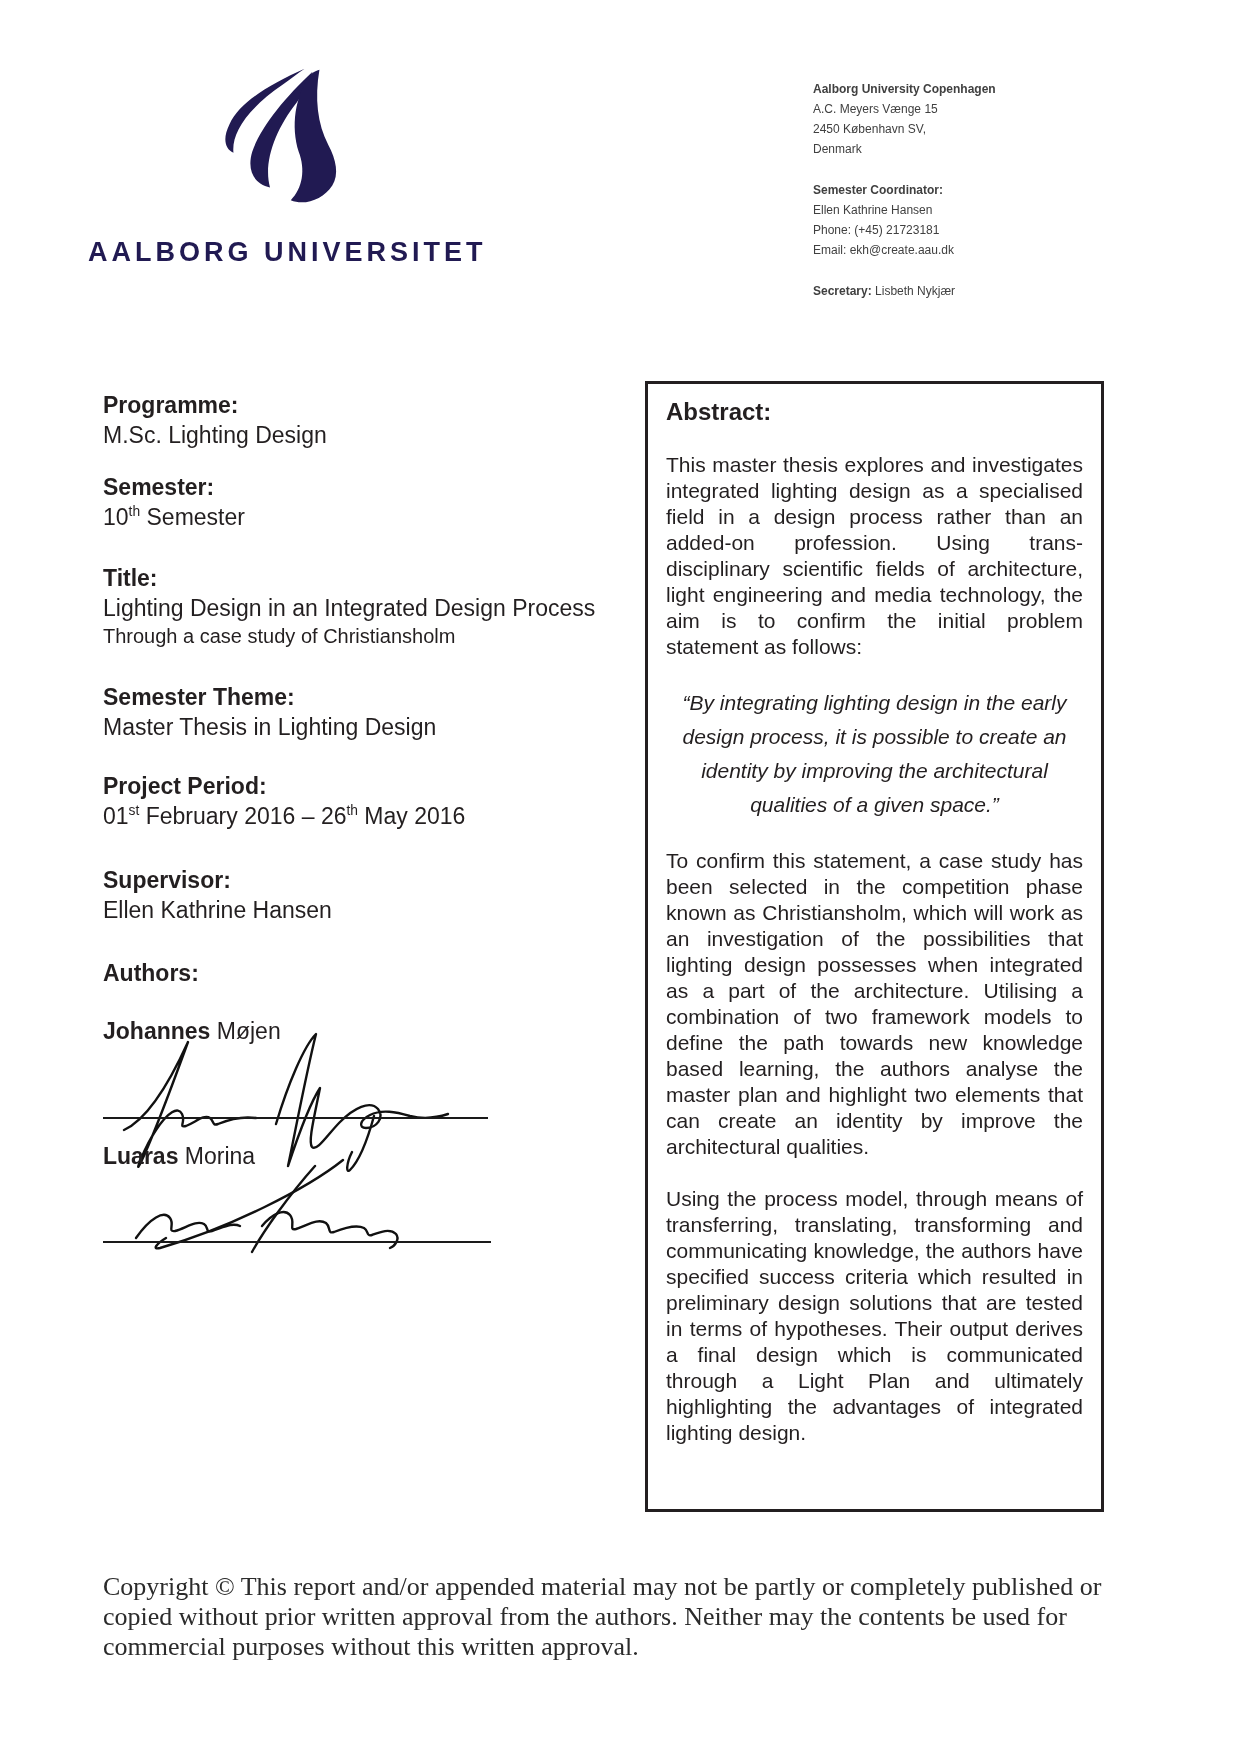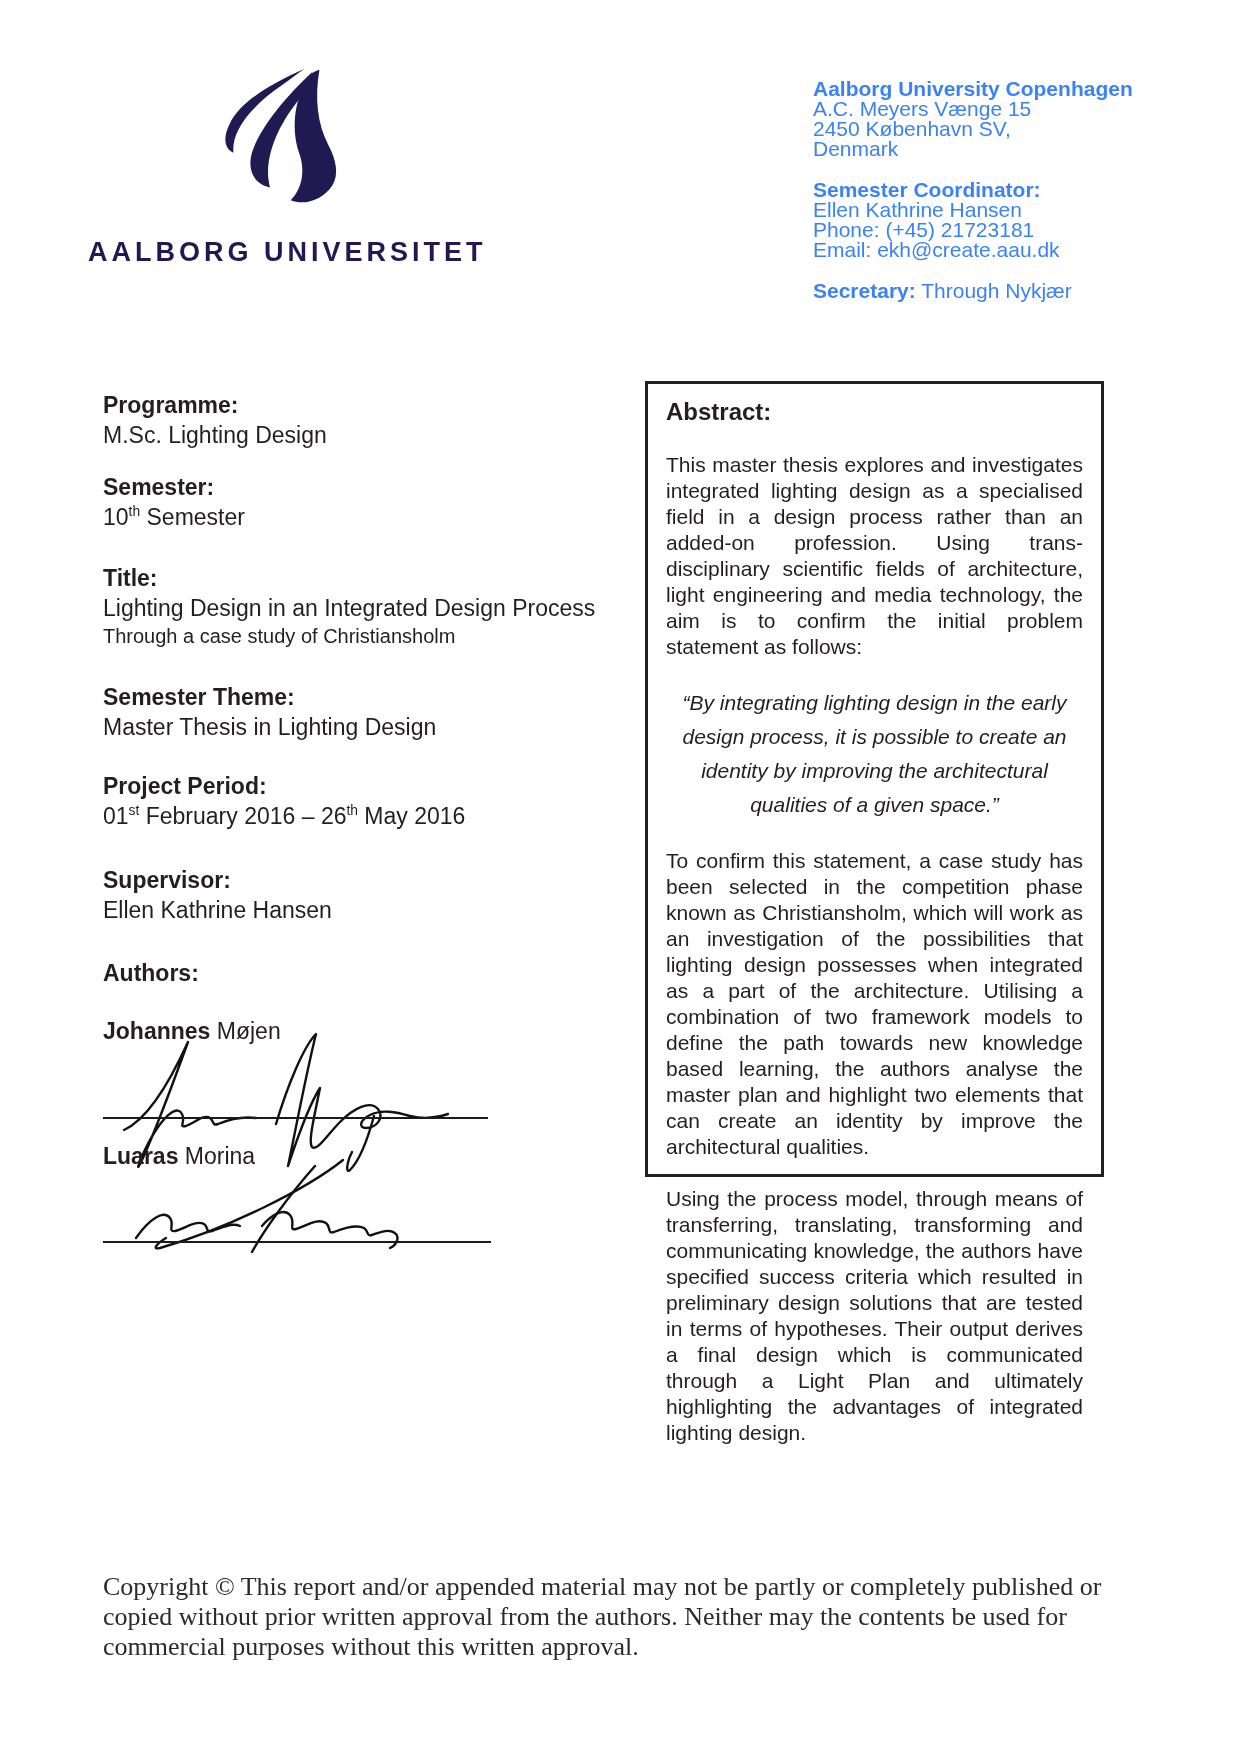--- a/index.html
+++ b/index.html
@@ -15,38 +15,38 @@
     font-size:27px; font-weight:bold; letter-spacing:4px; color:#211a52; white-space:nowrap;
   }
   .logo-city {
     position:absolute; left:88px; top:268px; width:384px; text-align:center;
     font-size:23px; letter-spacing:10px; color:#45456b; white-space:nowrap;
   }
 
   
   .contact-block {
     position:absolute; left:813px; top:79px; width:330px;
-    font-size:21px; line-height:20px; color:#3b82f6;
+    font-size:12px; line-height:20px; color:#404040;
   }
   .c-bold { font-weight:bold; }
   .c-gap { height:21px; }
 
   
   .sec { position:absolute; left:103px; font-size:23px; line-height:30px; white-space:nowrap; }
   .lbl { font-weight:bold; }
   .sub { font-size:20px; line-height:27px; }
   sup { font-size:60%; line-height:0; vertical-align:super; }
 
   .sig-line { position:absolute; border-top:2px solid #1a1a1a; height:0; }
   .sig { position:absolute; }
   .sig path { fill:none; stroke:#111111; stroke-width:2.4; stroke-linecap:round; stroke-linejoin:round; }
 
   
   .abstract {
-    position:absolute; left:645px; top:381px; width:459px; height:796px;
+    position:absolute; left:645px; top:381px; width:459px; height:1131px;
     border:3px solid #231f20; box-sizing:border-box; padding:14px 18px 0 18px;
   }
   .abs-title { font-size:24px; font-weight:bold; }
   .abs-para  { font-size:21px; line-height:26px; text-align:justify; margin:26px 0 0 0; }
   .abs-quote { font-size:21px; line-height:34px; font-style:italic; text-align:center; margin:26px 14px 0 14px; }
 
   
   .copyright {
     position:absolute; left:103px; top:1572px; width:1050px;
     font-family:"Liberation Serif", serif; font-size:26px; line-height:30px; color:#2b2b2b;
@@ -72,21 +72,21 @@
     <div>2450 København SV,</div>
     <div>Denmark</div>
     <div class="c-gap"></div>
     <div class="c-bold">Semester Coordinator:</div>
     <div>Ellen Kathrine Hansen</div>
     <div>Phone: (+45) 21723181</div>
     <div>Email: ekh@create.aau.dk</div>
     <div class="c-gap"></div>
     <div>
       <span class="c-bold">Secretary:</span>
-      <span>Through Nykjær</span>
+      <span>Lisbeth Nykjær</span>
     </div>
   </div>
 
   <div class="sec" style="top:390px;">
     <div class="lbl">Programme:</div>
     <div>M.Sc. Lighting Design</div>
   </div>
 
   <div class="sec" style="top:472px;">
     <div class="lbl">Semester:</div>

